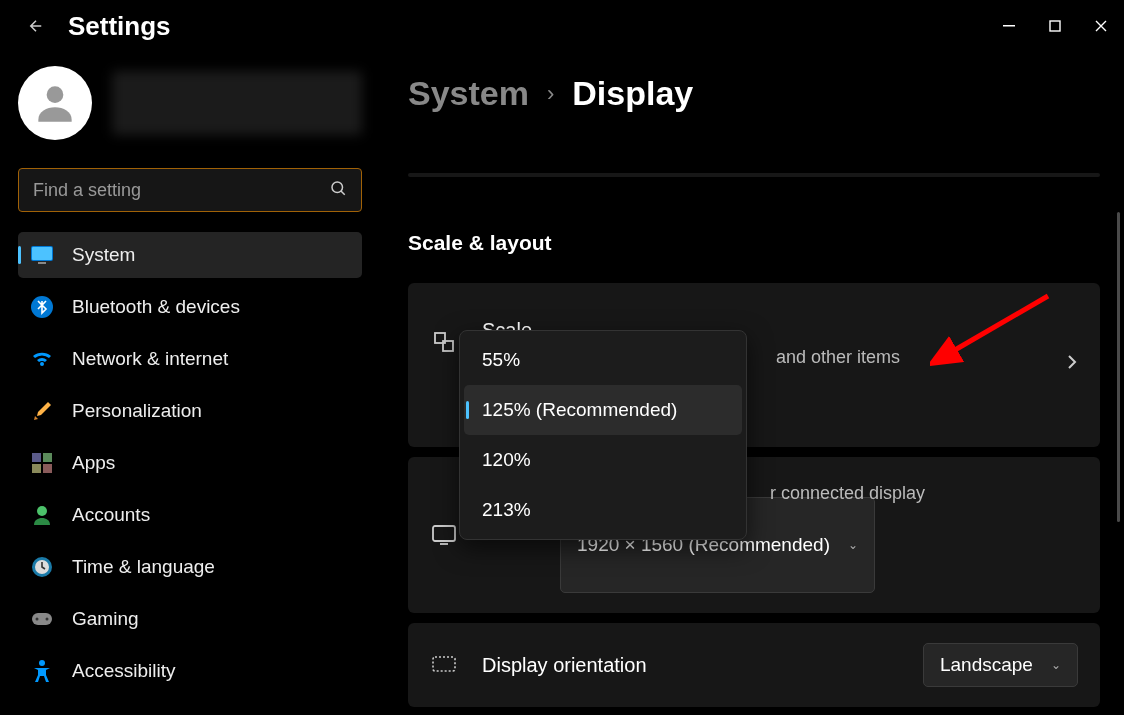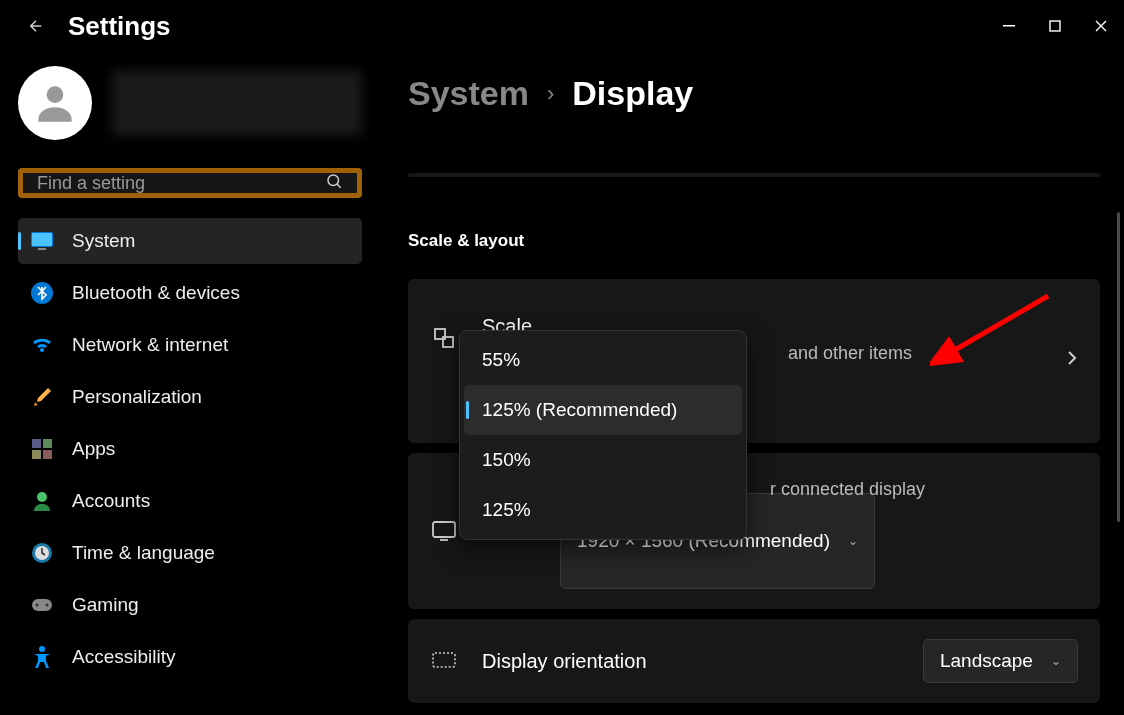--- a/index.html
+++ b/index.html
@@ -15,39 +15,39 @@
     
     .content { display: flex; height: calc(715px - 52px); }
     
     
     .sidebar { width: 380px; padding: 14px 18px 0 18px; flex-shrink: 0; }
     .profile { display: flex; align-items: center; margin-bottom: 28px; gap: 20px; }
     .avatar { width: 74px; height: 74px; border-radius: 50%; background: #fff; display: flex; align-items: center; justify-content: center; position: relative; }
     .avatar svg { width: 50px; height: 50px; }
     .profile-text { flex: 1; height: 64px; background: #1b1b1b; filter: blur(6px); border-radius: 4px; }
     
-    .search-box { display: flex; align-items: center; background: #161616; border: 5px solid #a16207; border-radius: 4px; height: 30px; padding: 0 14px; margin-bottom: 20px; }
+    .search-box { display: flex; align-items: center; background: #161616; border: 1px solid #a16207; border-radius: 4px; height: 44px; padding: 0 14px; margin-bottom: 20px; }
     .search-input { flex: 1; background: transparent; border: none; color: #bbb; font-size: 18px; outline: none; }
     .search-input::placeholder { color: #999; }
     .search-icon { color: #ccc; }
     
     .nav { display: flex; flex-direction: column; gap: 6px; }
     .nav-item { display: flex; align-items: center; height: 46px; padding: 0 12px; border-radius: 5px; cursor: pointer; gap: 18px; font-size: 19px; color: #eee; position: relative; }
     .nav-item.active { background: #242424; }
     .nav-item.active::before { content: ""; position: absolute; left: 0; top: 50%; transform: translateY(-50%); width: 3px; height: 18px; background: #4cc2ff; border-radius: 2px; }
     .nav-icon { width: 24px; height: 24px; display: flex; align-items: center; justify-content: center; font-size: 20px; }
     
     
     .main { flex: 1; padding: 22px 24px 0 28px; position: relative; overflow: hidden; }
     .breadcrumb { display: flex; align-items: center; gap: 18px; margin-bottom: 60px; }
     .bc-parent { font-size: 34px; font-weight: 600; color: #888; cursor: pointer; }
     .bc-sep { font-size: 22px; color: #888; }
     .bc-current { font-size: 34px; font-weight: 600; color: #fff; }
     
-    .section-title { font-size: 17px; font-weight: 600; margin-bottom: 28px; color: #fff; }
+    .section-title { font-size: 21px; font-weight: 600; margin-bottom: 28px; color: #fff; }
     
     .card { background: #171717; border-radius: 6px; padding: 20px 22px; margin-bottom: 10px; display: flex; align-items: center; gap: 24px; position: relative; min-height: 74px; }
     .card-tall { min-height: 160px; align-items: flex-start; padding-top: 36px; flex-direction: column; }
     .card-tall .card-row { display: flex; align-items: center; gap: 24px; width: 100%; }
     .card-icon { width: 28px; height: 28px; display: flex; align-items: center; justify-content: center; color: #ccc; flex-shrink: 0; }
     .card-text { flex: 1; }
     .card-title { font-size: 20px; color: #fff; }
     .card-sub { font-size: 18px; color: #bbb; margin-top: 2px; }
     .card-arrow { color: #ccc; }
     
@@ -227,21 +227,21 @@
         <span class="card-icon">
           <svg width="24" height="24" viewBox="0 0 24 24" fill="none" stroke="currentColor" stroke-width="1.8">
               <rect x="3" y="3" width="10" height="10"></rect>
               <rect x="11" y="11" width="10" height="10"></rect>
             </svg>
         </span>
         <div class="card-text">
           <div class="card-title">Scale</div>
           <div class="card-sub" style="visibility:hidden;">placeholder</div>
         </div>
-        <span class="card-sub" style="position:absolute; left:380px; top:62px;">and other items</span>
+        <span class="card-sub" style="position:absolute; left:368px; top:62px;">and other items</span>
         <span class="card-arrow" style="position:absolute; right:22px; top:70px;">
           <svg width="12" height="18" viewBox="0 0 12 18" fill="none" stroke="currentColor" stroke-width="2">
               <path d="M3 3l6 6-6 6"></path>
             </svg>
         </span>
       </div>
     </div>
 
     <div class="card" style="flex-direction:row; align-items:stretch; min-height:156px; padding-top:20px;">
       <div style="display:flex; align-items:center; gap:24px;">
@@ -272,22 +272,22 @@
       </div>
       <div class="dropdown-btn">
         <span>Landscape</span>
         <span class="chev">⌄</span>
       </div>
     </div>
 
     <div class="popup">
       <div class="popup-item">55%</div>
       <div class="popup-item selected">125% (Recommended)</div>
-      <div class="popup-item">150%</div>
-      <div class="popup-item">125%</div>
+      <div class="popup-item">120%</div>
+      <div class="popup-item">213%</div>
     </div>
 
     <div class="arrow-annot">
       <svg width="130" height="80" viewBox="0 0 130 80">
         <defs>
             <marker id="ah" markerWidth="10" markerHeight="10" refX="2" refY="3" orient="auto">
               <path d="M0,0 L0,6 L7,3 z" fill="#ff0000"></path>
             </marker>
           </defs>
         <line x1="118" y1="6" x2="18" y2="64" stroke="#ff0000" stroke-width="5" marker-end="url(#ah)"></line>

